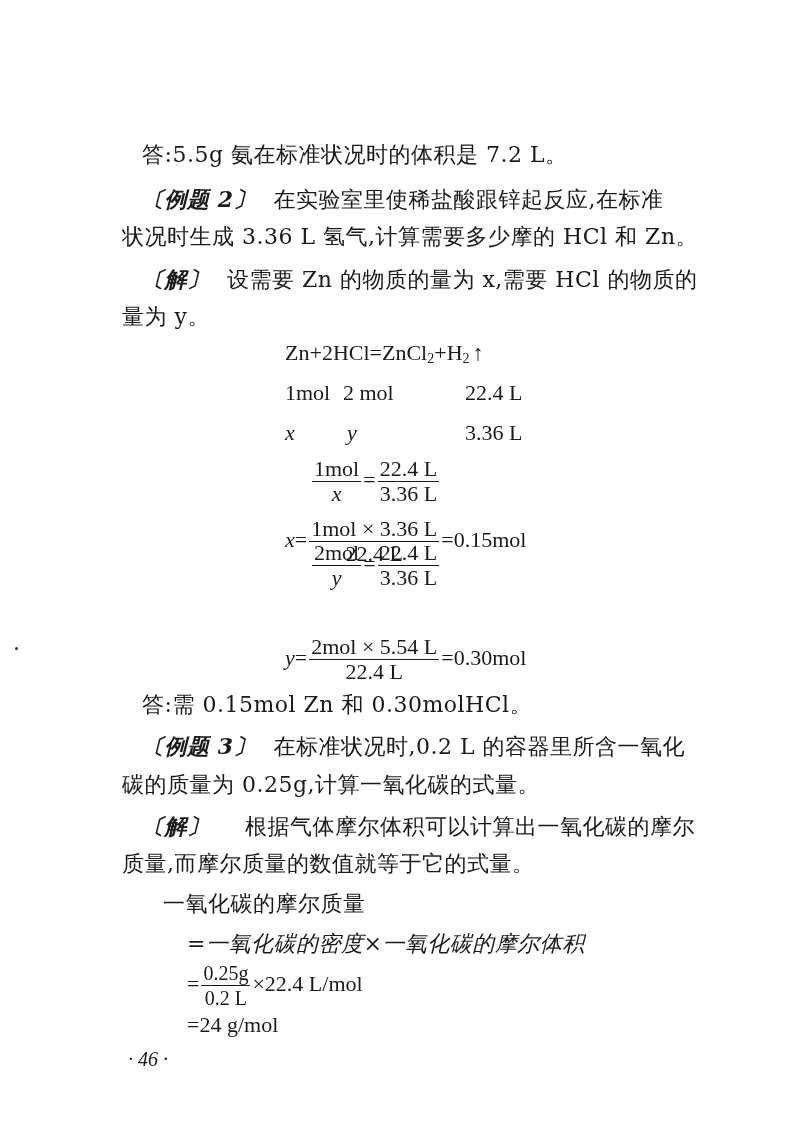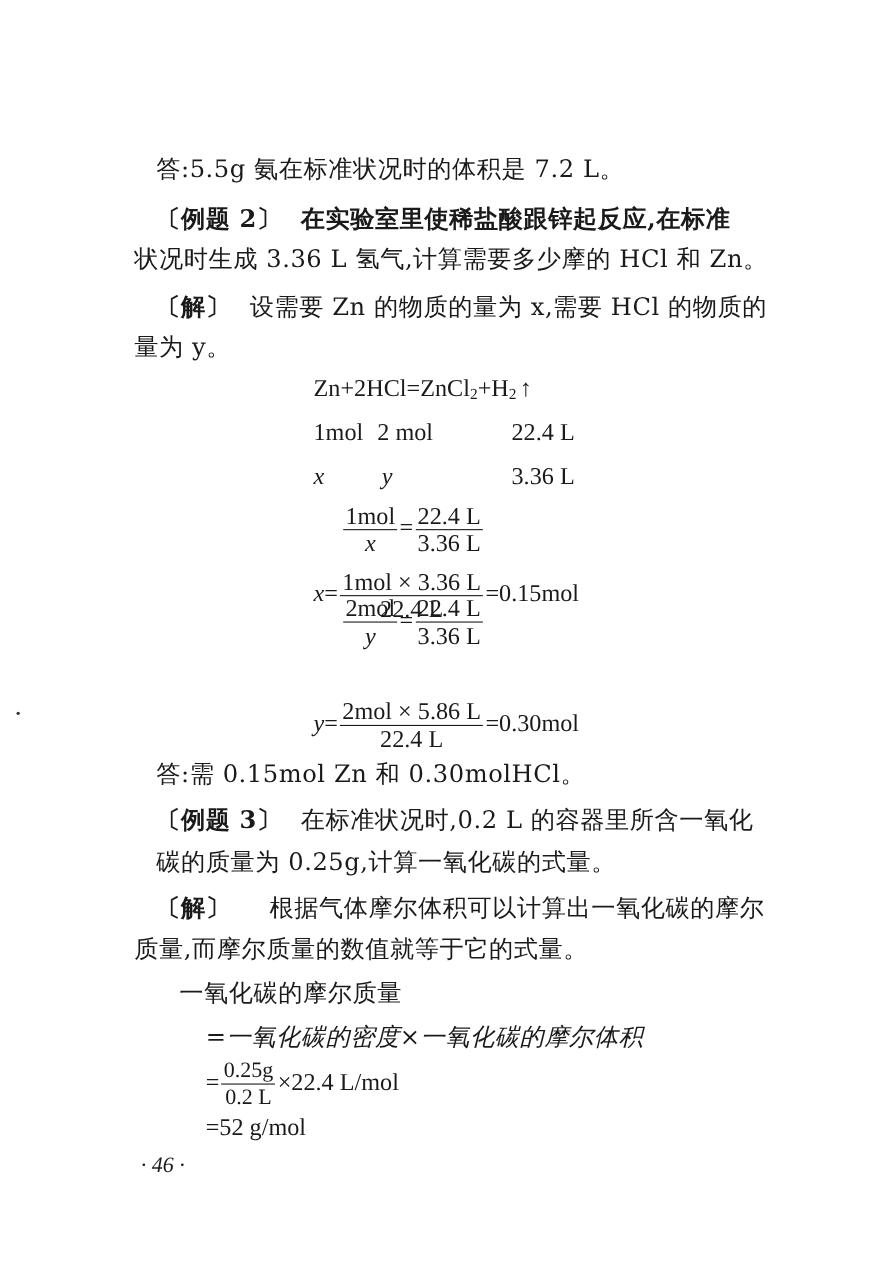--- a/index.html
+++ b/index.html
@@ -8,42 +8,42 @@
     font-family: "DejaVu Serif", "Liberation Serif", serif;
     color: #1a1a1a;
   }
   .line {
     position: absolute;
     font-size: 22px;
     line-height: 30px;
     white-space: nowrap;
     letter-spacing: 0.5px;
   }
-  .label { font-weight: bold; }
+  .label { font-weight: bold; font-style: italic; }
   .it { font-style: italic; font-family: "Liberation Serif", serif; }
   sub { font-size: 14px; vertical-align: -3px; }
   .frac {
     display: inline-flex; flex-direction: column; align-items: center;
     vertical-align: middle; line-height: 22px; margin: 0 2px;
   }
   .frac .num { border-bottom: 1.5px solid #1a1a1a; padding: 0 2px 1px; }
   .frac .den { padding: 1px 2px 0; }
   .eq-row { position: absolute; font-size: 22px; white-space: nowrap; font-family: "Liberation Serif", serif; }
   .col { position: absolute; }
   .pagenum { position: absolute; font-size: 20px; font-style: italic; font-family: "Liberation Serif", serif; }
   .dot { position: absolute; width: 3px; height: 3px; background: #333; border-radius: 50%; }
 </style>
 </head>
 <body>
 
 <div class="line" style="left:142px; top:140px;text-align:right;">答:5.5g 氨在标准状况时的体积是 7.2 L。</div>
 
 <div class="line" style="left:142px; top:184px;">
   <span class="label">〔例题 2〕</span>
-  <span style="margin-left:10px;font-weight:bold;">在实验室里使稀盐酸跟锌起反应,在标准</span>
+  <span style="margin-left:10px;">在实验室里使稀盐酸跟锌起反应,在标准</span>
 </div>
 <div class="line" style="left:122px; top:222px;text-align:right;">状况时生成 3.36 L 氢气,计算需要多少摩的 HCl 和 Zn。</div>
 
 <div class="line" style="left:142px; top:264px;">
   <span class="label">〔解〕</span>
   <span style="margin-left:10px;text-align:right;">设需要 Zn 的物质的量为 x,需要 HCl 的物质的</span>
 </div>
 <div class="line" style="left:122px; top:302px;">量为 y。</div>
 
 <div class="eq-row" style="left:285px; top:340px;">
@@ -83,46 +83,46 @@
     <span class="num">2mol</span>
     <span class="den it">y</span>
   </span><span>=</span><span class="frac">
     <span class="num">22.4 L</span>
     <span class="den">3.36 L</span>
   </span>
 </div>
 
 <div class="eq-row" style="left:285px; top:636px;">
   <span class="it">y</span><span>=</span><span class="frac">
-    <span class="num">2mol × 5.86 L</span>
+    <span class="num">2mol × 5.54 L</span>
     <span class="den">22.4 L</span>
   </span><span>=0.30mol</span>
 </div>
 
 <div class="line" style="left:142px; top:690px;">答:需 0.15mol Zn 和 0.30molHCl。</div>
 
 <div class="line" style="left:142px; top:731px;">
   <span class="label">〔例题 3〕</span>
   <span style="margin-left:10px;">在标准状况时,0.2 L 的容器里所含一氧化</span>
 </div>
-<div class="line" style="left:122px; top:770px;margin-left:20px;">碳的质量为 0.25g,计算一氧化碳的式量。</div>
+<div class="line" style="left:122px; top:770px;">碳的质量为 0.25g,计算一氧化碳的式量。</div>
 
 <div class="line" style="left:142px; top:811px;">
   <span class="label">〔解〕</span>
   <span style="margin-left:28px;">根据气体摩尔体积可以计算出一氧化碳的摩尔</span>
 </div>
 <div class="line" style="left:122px; top:849px;">质量,而摩尔质量的数值就等于它的式量。</div>
 
 <div class="line" style="left:163px; top:889px;">一氧化碳的摩尔质量</div>
 <div class="line" style="left:187px; top:929px;font-style:italic;">=一氧化碳的密度×一氧化碳的摩尔体积</div>
 
 <div class="eq-row" style="left:187px; top:962px;">
   <span>=</span><span class="frac" style="font-size:20px;">
     <span class="num">0.25g</span>
     <span class="den">0.2 L</span>
   </span><span>×22.4 L/mol</span>
 </div>
 
-<div class="eq-row" style="left:187px; top:1012px;">=52 g/mol</div>
+<div class="eq-row" style="left:187px; top:1012px;">=24 g/mol</div>
 
 <div class="pagenum" style="left:128px; top:1048px;">· 46 ·</div>
 
 <div class="dot" style="left:15px; top:647px;"></div>
 
 </body></html>

